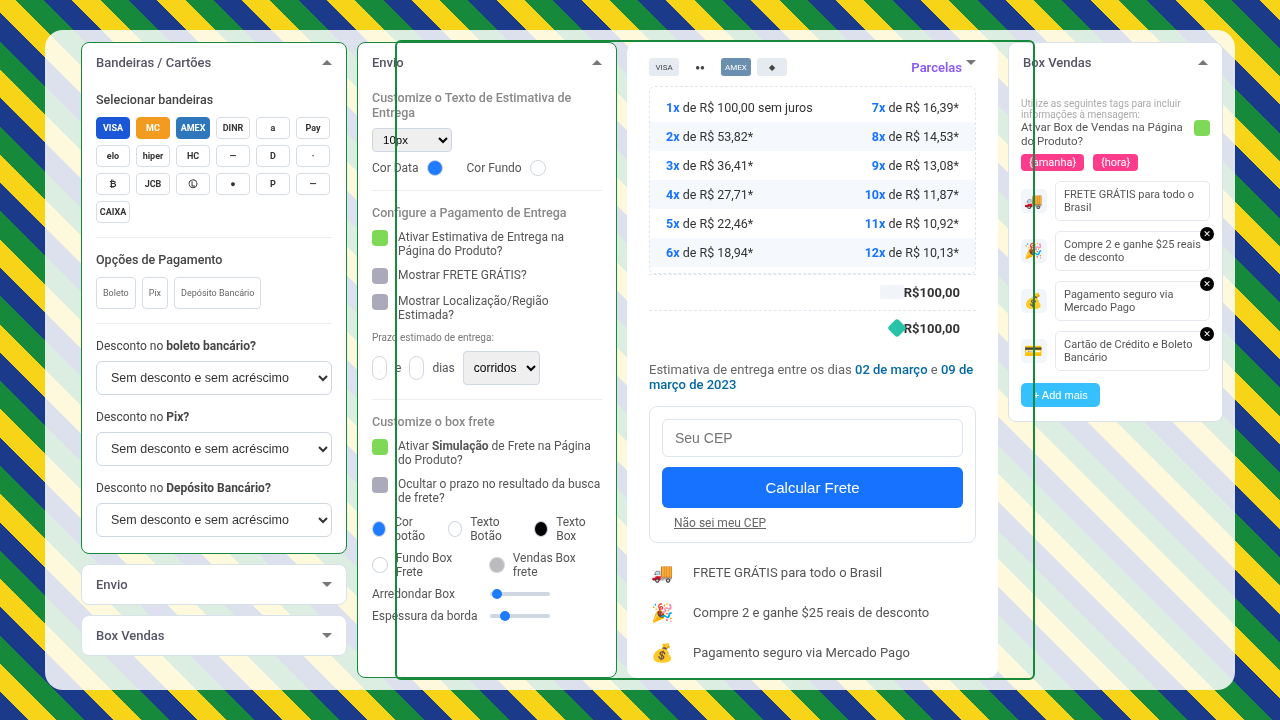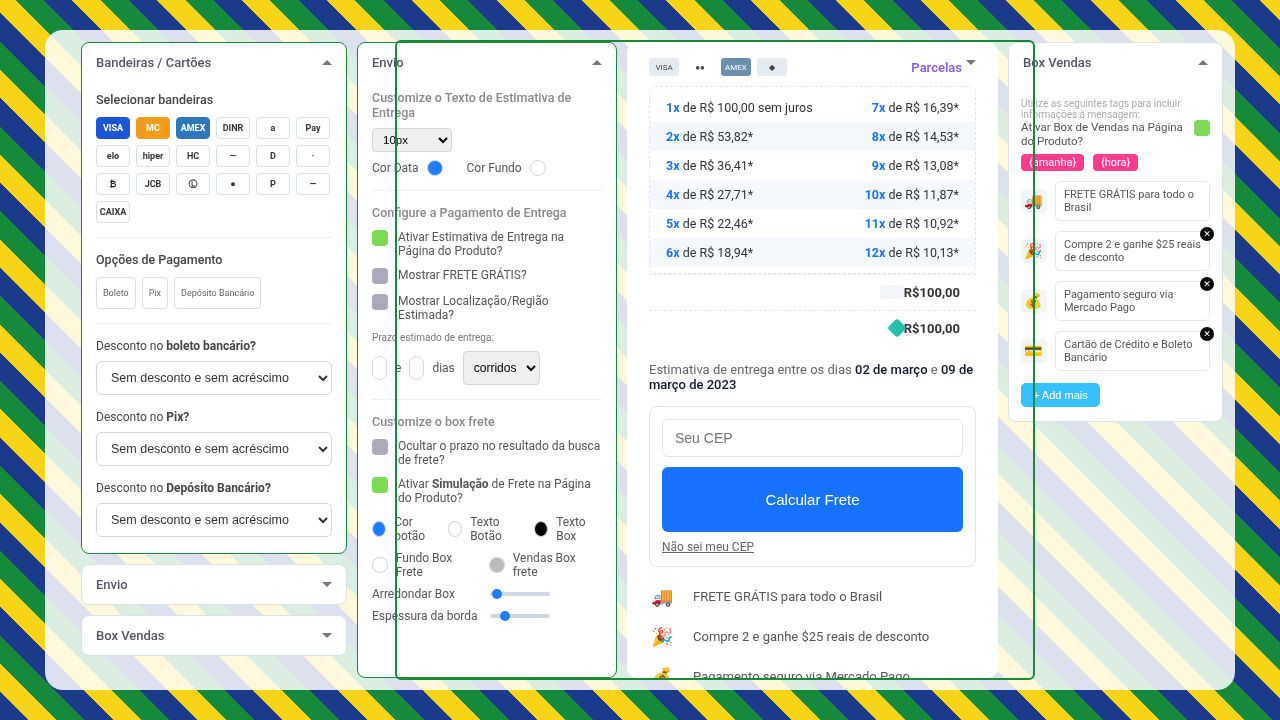--- a/index.html
+++ b/index.html
@@ -60,25 +60,25 @@
   .badge { width:30px; height:18px; border-radius:3px; background:#e6ebf1; display:flex; align-items:center; justify-content:center; font-size:8px; color:#444;}
   .parcelas { color:#8b5cf6; font-weight:600; font-size:13px; display:flex; align-items:flex-start; gap:4px;}
   .installments { margin-top:10px; border:1px dashed #e0e6ee; border-radius:6px; padding:6px 0; }
   .inst-row { display:flex; justify-content:space-between; padding:7px 16px; font-size:12.5px; }
   .inst-row:nth-child(even) { background:#f5f8fc; }
   .inst-left b, .inst-right b { color:#1773ff; }
   .tot-row { display:flex; justify-content:flex-end; padding:10px 16px; border-top:1px dashed #e0e6ee; font-size:13px; }
   .tot-row .tiny { width:24px; height:14px; background:#f1f4f8; border-radius:2px; }
   .tot-row .pix { width:14px; height:14px; background:#27c3a8; border-radius:3px; transform:rotate(45deg);}
   .est { color:#666; font-size:13px; margin-top:16px; }
-  .est .dt { color:#0f172a; font-weight:500; }
+  .est .dt { color:#0369a1; font-weight:500; }
   .cepbox { border:1px solid #dfe5ec; border-radius:8px; margin-top:14px; padding:12px; }
   .cepbox input { width:100%; border:1px solid #dfe5ec; border-radius:6px; padding:10px 12px; font-size:14px; color:#4d7c0f; }
-  .cepbox button { width:100%; margin-top:10px; background:#1773ff; color:#fff; border:none; border-radius:6px; padding:24px; font-size:15px; }
-  .cepbox a { display:inline-block; margin-top:8px; color:#666; font-size:12px; text-decoration:underline; }
+  .cepbox button { width:100%; margin-top:10px; background:#1773ff; color:#fff; border:none; border-radius:6px; padding:12px; font-size:15px; }
+  .cepbox a { display:inline-block; margin-top:8px; color:#666; font-size:12px; text-decoration:underline;margin-left:12px; }
   .feat { display:flex; align-items:center; gap:16px; margin-top:18px; font-size:13px; color:#555; }
   .feat .ico { width:28px; height:22px; display:flex; align-items:center; justify-content:center; font-size:18px; }
   
   .bv-body { padding: 6px 12px 14px; font-size: 11.5px; color:#555; }
   .tag { display:inline-block; background:#ff3b8c; color:#fff; border-radius:4px; padding:2px 8px; font-size:11px; margin-right:6px;}
   .bv-card { display:flex; gap:8px; margin-top:10px; align-items:center; position:relative;}
   .bv-ico { width:26px; height:24px; background:#f2f6fb; border-radius:5px; display:flex; align-items:center; justify-content:center; font-size:15px;}
   .bv-txt { flex:1; border:1px solid #e5e9ef; border-radius:5px; padding:6px 8px; font-size:11px; color:#555; min-height:30px;}
   .bv-del { width:14px; height:14px; background:#000; border-radius:50%; color:#fff; font-size:9px; display:flex; align-items:center; justify-content:center; position:absolute; right:-4px; top:-4px;}
   .addmore { margin-top:12px; background:#37c0ff; color:#fff; border:none; border-radius:5px; padding:6px 12px; font-size:11px;}
@@ -207,29 +207,29 @@
           <input class="mini-inp" value="10" style="">
           <span>e</span>
           <input class="mini-inp" value="15" style="">
           <span>dias</span>
           <select class="mini-sel"><option>corridos</option></select>
         </div>
         <hr class="light">
 
         <div class="section-sub">Customize o box frete</div>
         <div class="opt">
-            <span class="toggle off"></span>
-            <span class="txt">Ocultar o prazo no resultado da busca de frete?</span>
-          </div>
-        <div class="opt">
             <span class="toggle"></span>
           <span class="txt">
             <span>Ativar </span><b>Simulação</b><span> de Frete na Página do Produto?</span>
           </span>
         </div>
+        <div class="opt">
+            <span class="toggle off"></span>
+            <span class="txt">Ocultar o prazo no resultado da busca de frete?</span>
+          </div>
 
         <div class="row">
           <span class="swatch sw-blue"></span>
             <span>Cor botão</span>
           <span class="swatch sw-white"></span>
             <span>Texto Botão</span>
           <span class="swatch sw-black"></span>
             <span>Texto Box</span>
         </div>
         <div class="row">

